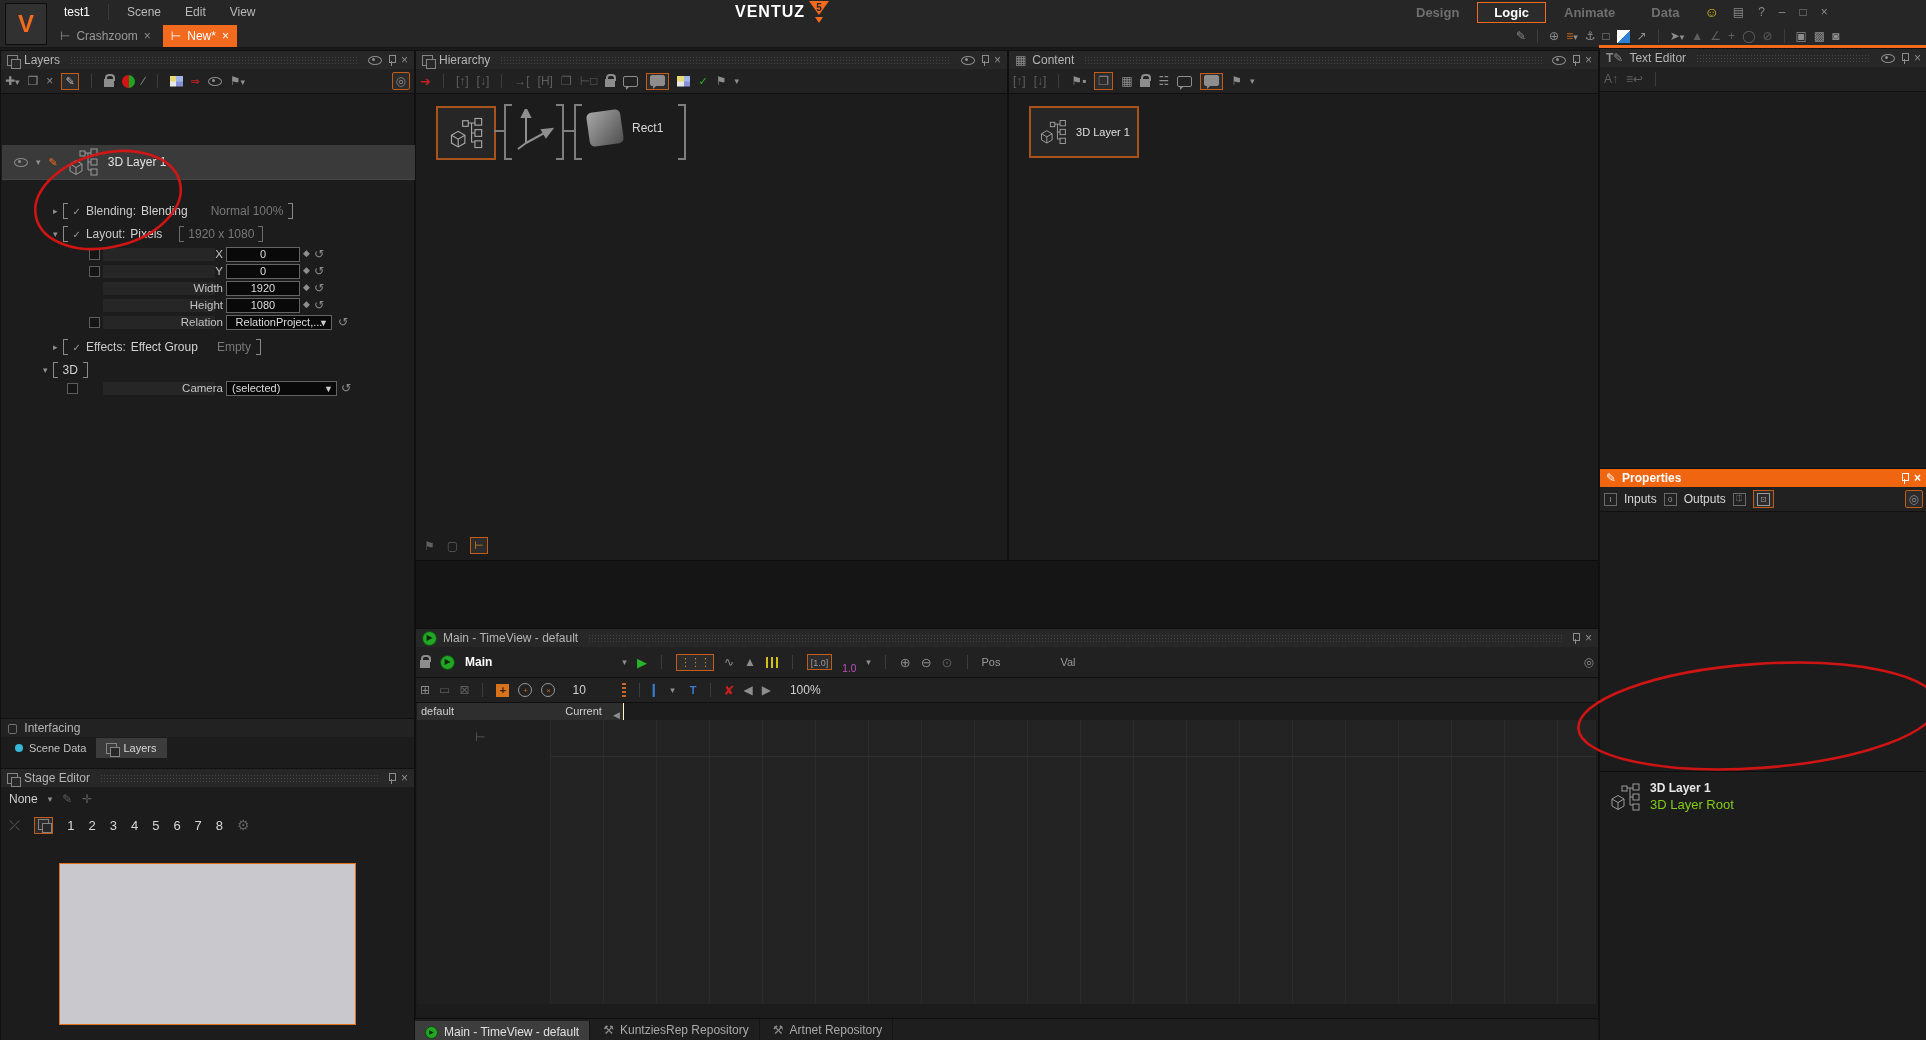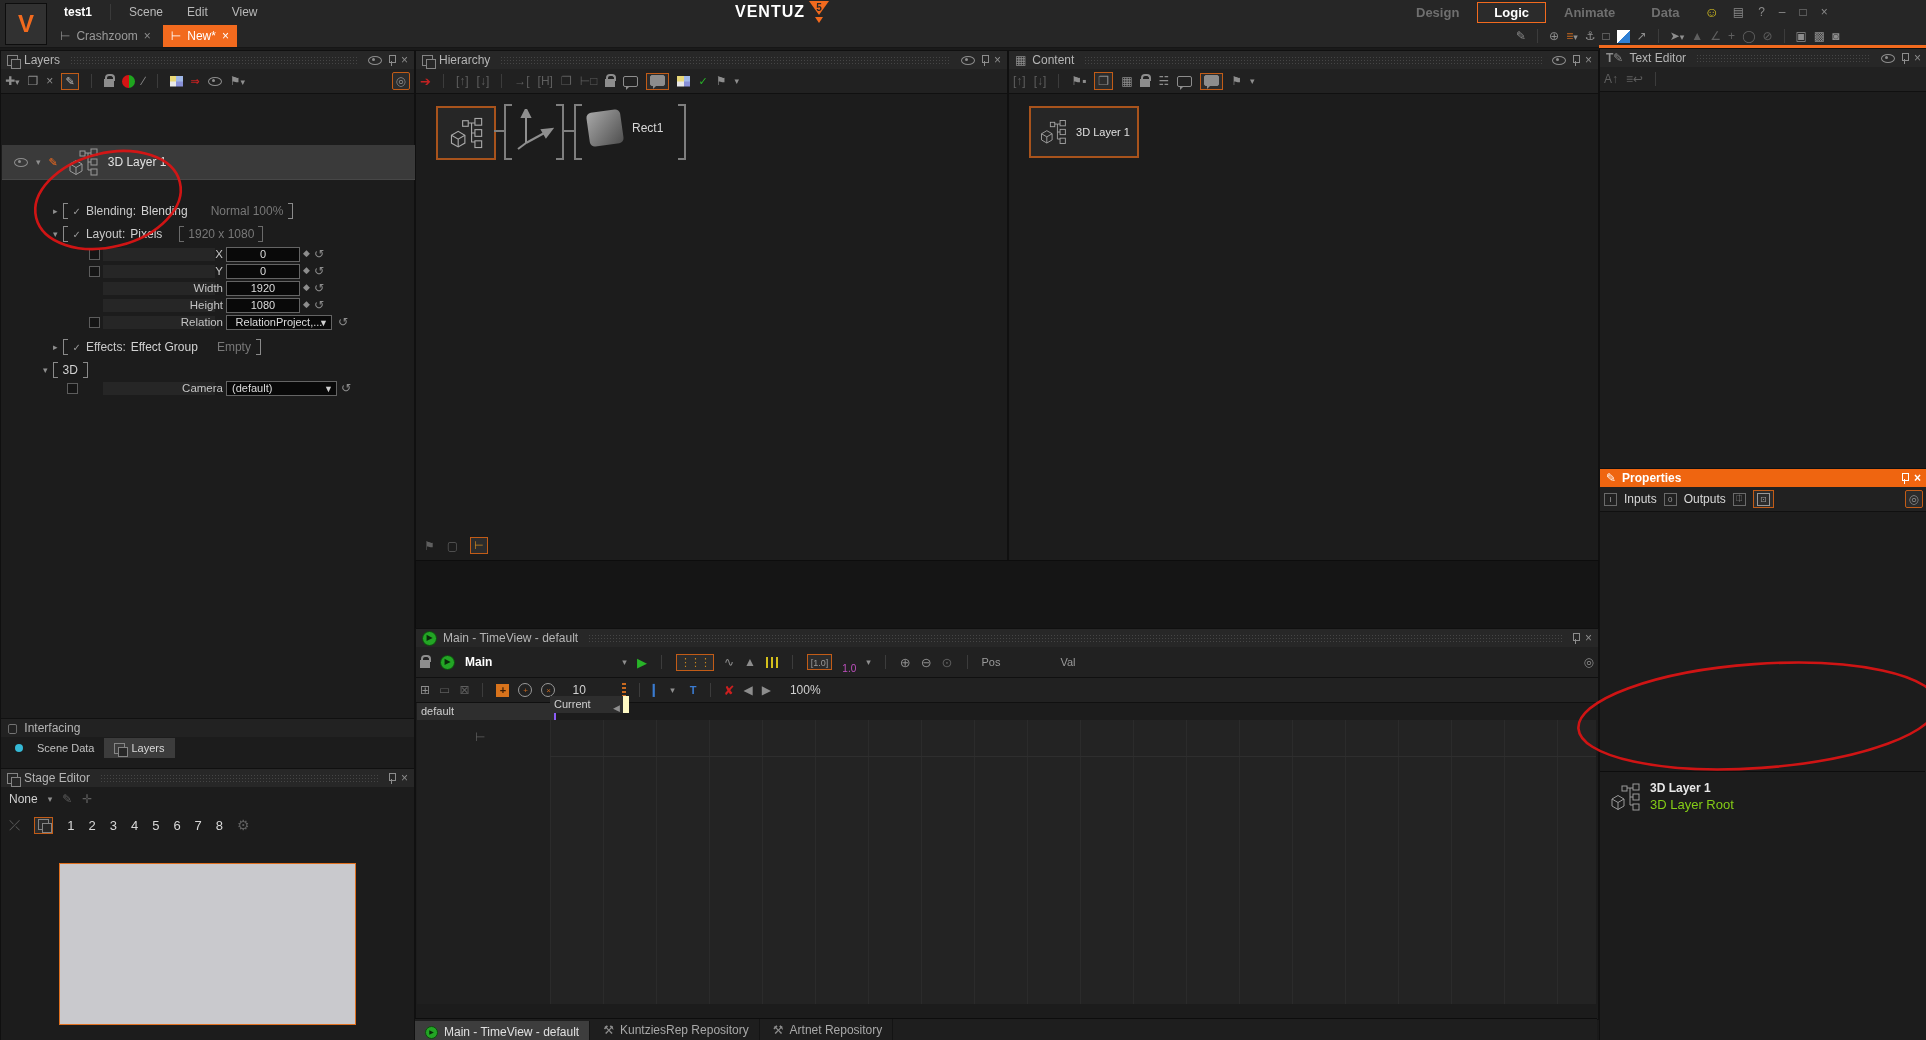--- a/index.html
+++ b/index.html
@@ -5,21 +5,21 @@
   html,body{margin:0;padding:0;background:#111;}
   #app{position:relative;width:1926px;height:1040px;background:#1a1a1a;overflow:hidden;
        font-family:"Liberation Sans","DejaVu Sans",sans-serif;font-size:11px;color:#c8c8c8;
        -webkit-user-select:none;user-select:none;}
   .ab{position:absolute;}
   .flex{display:flex;align-items:center;}
   
   .titlebar{left:0;top:0;width:1926px;height:24px;background:#262626;}
   .tabbar{left:0;top:24px;width:1926px;height:23px;background:#262626;border-bottom:1px solid #161616;}
   .menu{color:#b9b9b9;font-size:12px;padding:0 12px;height:24px;display:inline-flex;align-items:center;}
-  .proj{color:#fff;font-weight:bold;font-size:12px;text-align:right;}
+  .proj{color:#fff;font-weight:normal;font-size:12px;text-align:right;}
   .mode{color:#6f6f6f;font-weight:bold;font-size:13px;padding:0 18px;}
   .mode.active{color:#fff;border:1px solid #f26a1e;background:#2b2b2b;padding:2px 16px;}
   .winbtn{color:#8a8a8a;font-size:12px;padding:0 7px;}
   .vlogo{left:5px;top:3px;width:40px;height:40px;background:#313131;border:1px solid #0d0d0d;
          display:flex;align-items:center;justify-content:center;color:#f26a1e;font-weight:bold;font-size:24px;z-index:5;}
   .doctab{display:inline-flex;align-items:center;height:22px;padding:0 8px;color:#9a9a9a;gap:6px;font-size:12px;}
   .doctab.active{background:#f26a1e;color:#fff;}
   .ic{color:#8d8d8d;font-size:12px;display:inline-block;text-align:center;}
   .ic.dim{color:#5f5f5f;}
   .ob{border:1px solid #c25c17;padding:1px 3px;background:#2c2c2c;}
@@ -255,31 +255,31 @@
     <div class="grow" style="left:42px;top:311px;">
       <span class="arr">▾</span>
       <span class="bl"></span>
         <span class="gval">3D</span>
         <span class="br"></span>
     </div>
 
     <span class="cb ab" style="left:66px;top:332px;"></span>
     <span class="slot ab" style="left:102px;top:331px;width:112px;"></span>
     <span class="lbl-r" style="left:130px;top:331px;width:92px;">Camera</span>
-    <span class="fld" style="left:225px;top:330px;width:104px;text-align:left;padding-left:5px;"><span>(default)</span><span class="dd">▼</span></span>
+    <span class="fld" style="left:225px;top:330px;width:104px;text-align:left;padding-left:5px;"><span>(selected)</span><span class="dd">▼</span></span>
     <span class="ic ab" style="left:340px;top:330px;">↺</span>
   </div>
 
   <div class="ab panel" style="left:0;top:718px;width:413px;height:50px;">
     <div class="phdr" style="background:#222;">
       <span class="ic">▢</span>
       <span>Interfacing</span>
     </div>
     <div class="flex" style="height:22px;padding-left:6px;gap:2px;">
-      <span class="flex" style="gap:14px;padding:0 8px;height:20px;color:#c0c0c0;text-align:right;">
+      <span class="flex" style="gap:6px;padding:0 8px;height:20px;color:#c0c0c0;text-align:right;">
         <span style="width:8px;height:8px;border-radius:50%;background:#35b9d6;"></span>
         <span>Scene Data</span>
       </span>
       <span class="flex" style="gap:6px;padding:0 10px;height:20px;background:#3c3c3c;color:#d8d8d8;">
         <span class="i-sq2"></span>
         <span>Layers</span>
       </span>
     </div>
   </div>
 
@@ -473,21 +473,21 @@
       <span class="arr">▾</span>
       <span style="color:#3a7bd0;font-weight:bold;margin-left:6px;">T</span>
       <span class="sep"></span>
       <span style="color:#cc1f1f;font-weight:bold;font-size:13px;">✘</span>
       <span class="ic">◀</span>
       <span class="ic">▶</span>
       <span style="color:#d0d0d0;font-size:12px;margin-left:10px;">100%</span>
     </div>
 
     <div class="ab" style="left:1px;top:74px;width:133px;height:17px;background:#2e2e2e;border-right:2px solid #8b5cf6;padding-left:4px;line-height:17px;color:#d0d0d0;">default</div>
-    <div class="ab" style="left:134px;top:67px;width:69px;height:17px;background:#2e2e2e;border-right:6px solid #fef9c3;padding-left:4px;line-height:17px;color:#d0d0d0;"><span>Current</span><span class="arr" style="float:right;margin:4px 3px 0 0;">◀</span></div>
+    <div class="ab" style="left:134px;top:74px;width:69px;height:17px;background:#2e2e2e;border-right:1px solid #fef9c3;padding-left:4px;line-height:17px;color:#d0d0d0;text-align:center;"><span>Current</span><span class="arr" style="float:right;margin:4px 3px 0 0;">◀</span></div>
 
     <div class="ab" style="left:1px;top:91px;width:133px;height:284px;background:#1f1f1f;border-right:1px solid #000;">
       <span class="ic dim" style="position:absolute;left:58px;top:10px;">⊢</span>
     </div>
     <div class="ab" style="left:134px;top:91px;width:1046px;height:284px;background:#232323;
          background-image:repeating-linear-gradient(90deg,#2b2b2b 0 1px,transparent 1px 53px);">
       <div style="position:absolute;left:0;top:36px;width:100%;height:1px;background:#2e2e2e;"></div>
     </div>
 
   </div>

